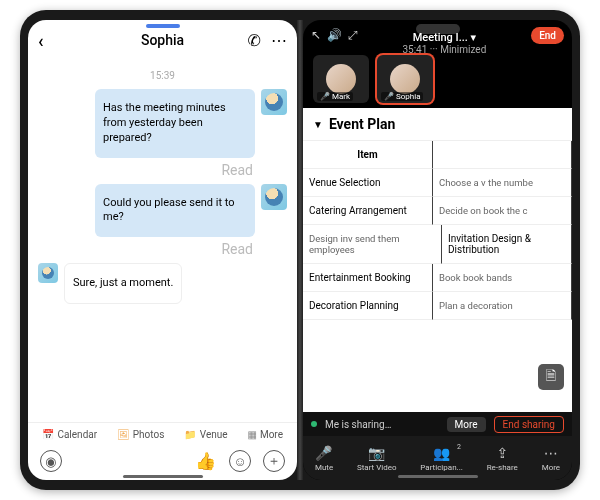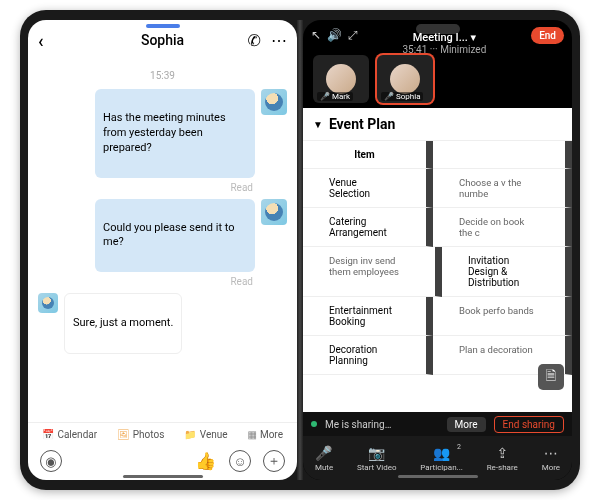--- a/index.html
+++ b/index.html
@@ -13,24 +13,24 @@
   .chat-title { position:absolute; left:0; right:0; text-align:center; font-size:14px; font-weight:500; }
   .chat-hicons { margin-left:auto; display:flex; gap:10px; align-items:center; font-size:16px; z-index:2;}
   .notch-indicator { position:absolute; top:4px; left:50%; transform:translateX(-50%); width:34px; height:4px; background:#4a7de8; border-radius:2px;}
   .chat-body { flex:1; padding:6px 10px; overflow:hidden; font-size:11px; }
   .ts { text-align:center; color:#aaa; font-size:10px; margin:4px 0 8px;}
   .msg-row { display:flex; margin-bottom:4px; align-items:flex-start;}
   .msg-row.right { justify-content:flex-end; }
   .avatar { width:26px; height:26px; border-radius:4px; background:linear-gradient(135deg,#a8d5e8,#7ec8e3); flex-shrink:0; position:relative; overflow:hidden;}
   .avatar.small::after { content:""; position:absolute; inset:4px; border-radius:50%; background:radial-gradient(circle at 40% 30%, #f5deb3 35%, #4682b4 36%);}
   .avatar.tiny { width:20px; height:20px;}
-  .bubble { max-width:160px; padding:22px 8px; border-radius:6px; line-height:1.35; font-size:11px;}
+  .bubble { max-width:160px; padding:12px 8px; border-radius:6px; line-height:1.35; font-size:11px;}
   .bubble.blue { background:#d4e7f7; margin-right:6px;}
   .bubble.white { background:#fff; border:1px solid #eee; margin-left:6px;}
-  .read { font-size:10px; color:#bbb; text-align:right; margin:0 34px 6px 0;}
+  .read { font-size:14px; color:#bbb; text-align:right; margin:0 34px 6px 0;}
   .quick-row { display:flex; justify-content:space-around; padding:6px 4px; border-top:1px solid #eee; font-size:10px;}
   .quick-item { display:flex; align-items:center; gap:3px; color:#555;}
   .qi-cal { color:#2eb872;} .qi-photos{color:#f0a54a;} .qi-files{color:#4a7de8;} .qi-more{color:#888;}
   .input-row { display:flex; align-items:center; justify-content:space-between; padding:4px 12px 8px;}
   .input-row .ileft, .input-row .iright { display:flex; gap:12px; align-items:center; font-size:17px; color:#555;}
   .circ-btn { width:22px; height:22px; border:1.5px solid #555; border-radius:50%; display:flex; align-items:center; justify-content:center; font-size:13px;}
 
   
   .screen-right { background:#000; color:#fff; }
   .meet-top { height:30px; display:flex; align-items:center; padding:0 8px; gap:6px; font-size:10px; position:relative;}
@@ -44,21 +44,21 @@
   .pcard { width:56px; height:48px; border-radius:6px; background:#222; overflow:hidden; position:relative; display:flex; align-items:center; justify-content:center;}
   .pcard.active { box-shadow:0 0 0 2px #e84a2e;}
   .pcard .pav { width:30px; height:30px; border-radius:50%; background:linear-gradient(135deg,#e8d5c8,#c9a989);}
   .pcard .pname { position:absolute; bottom:2px; left:4px; font-size:8px; background:rgba(0,0,0,0.5); padding:0 3px; border-radius:2px; display:flex; align-items:center; gap:2px;}
   .doc-area { flex:1; background:#fff; color:#000; display:flex; flex-direction:column; overflow:hidden; font-size:11px;}
   .doc-title-row { padding:8px 10px; font-size:14px; font-weight:700; display:flex; align-items:center; gap:6px;}
   .doc-title-row .caret { font-size:10px;}
   .etable { flex:1; overflow:hidden; border-top:1px solid #eee;}
   .eth, .erow { display:flex; }
   .eth { font-weight:700; font-size:11px;}
-  .ecell { padding:8px 26px; border-bottom:1px solid #eee; border-right:7px solid #404040;}
+  .ecell { padding:8px 6px; border-bottom:1px solid #eee; border-right:1px solid #404040;}
   .ecell.c1 { width:130px; font-size:10px;}
   .ecell.c2 { flex:1; font-size:9.5px; color:#666;}
   .eth .ecell.c1, .eth .ecell.c2 { text-align:center; color:#000;}
   .share-bar { height:24px; background:#111; display:flex; align-items:center; gap:8px; padding:0 8px; font-size:10px;}
   .share-dot { width:6px; height:6px; background:#2eb872; border-radius:50%;}
   .share-more { background:#333; padding:2px 8px; border-radius:4px;}
   .share-end { border:1px solid #e84a2e; color:#e84a2e; padding:2px 8px; border-radius:4px;}
   .bottom-bar { height:44px; background:#1a1a1a; display:flex; justify-content:space-around; align-items:center; font-size:8px; color:#ccc;}
   .bbi { display:flex; flex-direction:column; align-items:center; gap:2px; position:relative;}
   .bbi .ic { font-size:14px;}
@@ -179,21 +179,21 @@
         <div class="erow">
           <div class="ecell c1">Catering Arrangement</div>
           <div class="ecell c2">Decide on book the c</div>
         </div>
         <div class="erow">
           <div class="ecell c2">Design inv send them employees</div>
           <div class="ecell c1">Invitation Design &amp; Distribution</div>
         </div>
         <div class="erow">
           <div class="ecell c1">Entertainment Booking</div>
-          <div class="ecell c2">Book perfo bands</div>
+          <div class="ecell c2">Book book bands</div>
         </div>
         <div class="erow">
           <div class="ecell c1">Decoration Planning</div>
           <div class="ecell c2">Plan a decoration</div>
         </div>
       </div>
     </div>
     <div class="float-btn">🗎</div>
     <div class="share-bar">
       <span class="share-dot"></span>

